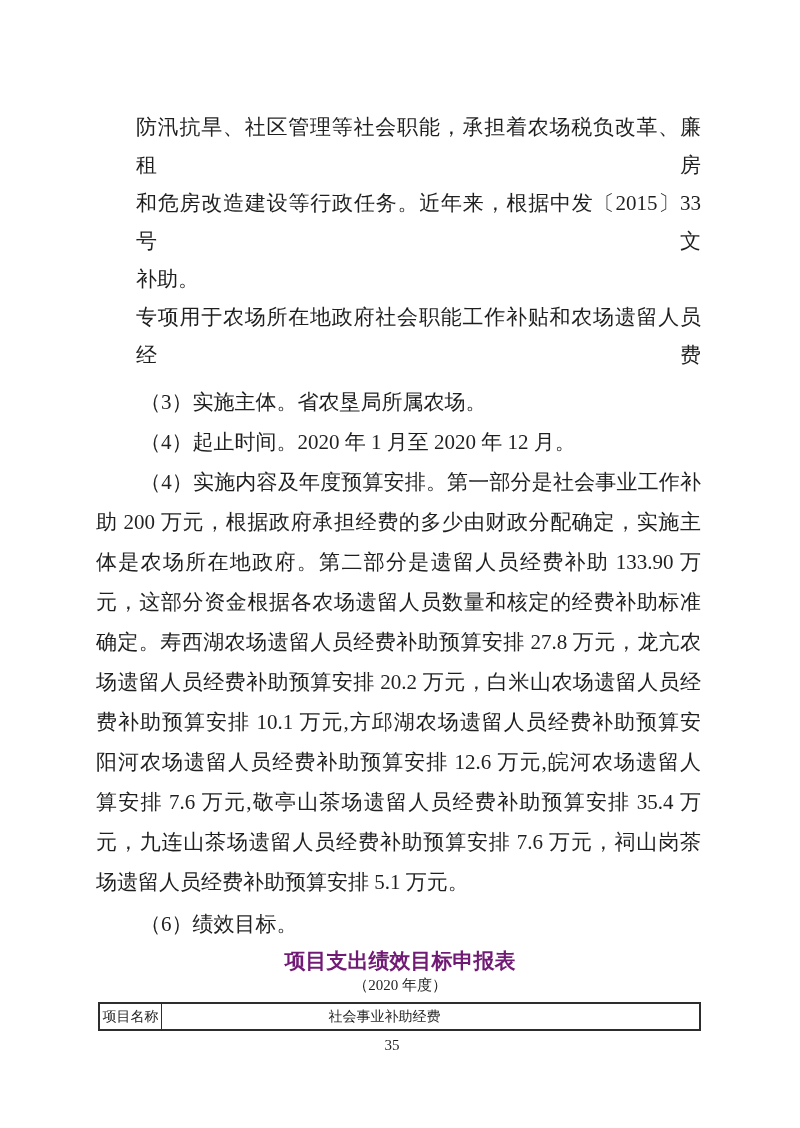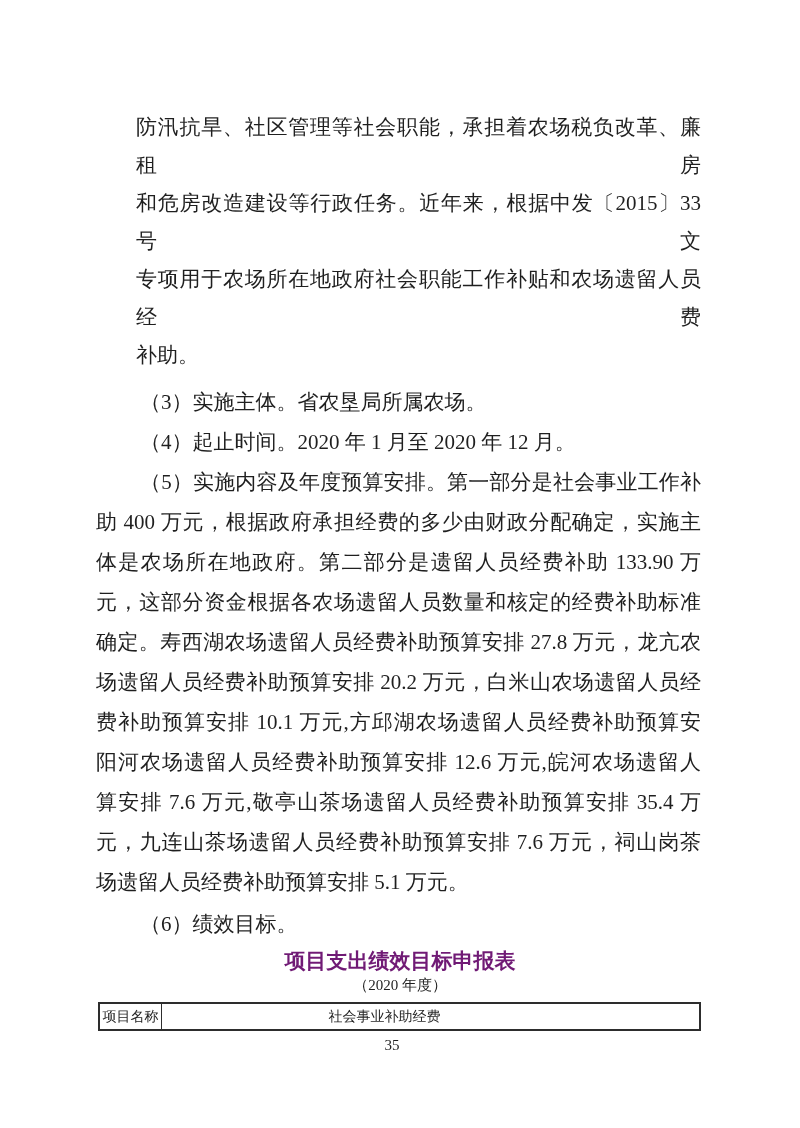--- a/index.html
+++ b/index.html
@@ -89,26 +89,26 @@
   }
 </style>
 </head>
 <body>
 
 <div class="page">
 
   <div class="body-text">
     <div class="ln lh38 j">防汛抗旱、社区管理等社会职能，承担着农场税负改革、廉租房</div>
     <div class="ln lh38 j">和危房改造建设等行政任务。近年来，根据中发〔2015〕33 号文</div>
+    <div class="ln lh38">补助。</div>
     <div class="ln lh38 j">专项用于农场所在地政府社会职能工作补贴和农场遗留人员经费</div>
-    <div class="ln lh38">补助。</div>
     <div class="ln ind mt8">（3）实施主体。省农垦局所属农场。</div>
     <div class="ln ind">（4）起止时间。2020 年 1 月至 2020 年 12 月。</div>
-    <div class="ln ind j">（5）实施内容及年度预算安排。第一部分是社会事业工作补</div>
-    <div class="ln j">助 400 万元，根据政府承担经费的多少由财政分配确定，实施主</div>
+    <div class="ln ind j">（4）实施内容及年度预算安排。第一部分是社会事业工作补</div>
+    <div class="ln j">助 200 万元，根据政府承担经费的多少由财政分配确定，实施主</div>
     <div class="ln j">体是农场所在地政府。第二部分是遗留人员经费补助 133.90 万</div>
     <div class="ln j">元，这部分资金根据各农场遗留人员数量和核定的经费补助标准</div>
     <div class="ln j">确定。寿西湖农场遗留人员经费补助预算安排 27.8 万元，龙亢农</div>
     <div class="ln j">场遗留人员经费补助预算安排 20.2 万元，白米山农场遗留人员经</div>
     <div class="ln j">费补助预算安排 10.1 万元,方邱湖农场遗留人员经费补助预算安</div>
     <div class="ln j">阳河农场遗留人员经费补助预算安排 12.6 万元,皖河农场遗留人</div>
     <div class="ln j">算安排 7.6 万元,敬亭山茶场遗留人员经费补助预算安排 35.4 万</div>
     <div class="ln j">元，九连山茶场遗留人员经费补助预算安排 7.6 万元，祠山岗茶</div>
     <div class="ln">场遗留人员经费补助预算安排 5.1 万元。</div>
     <div class="ln ind mt2">（6）绩效目标。</div>

